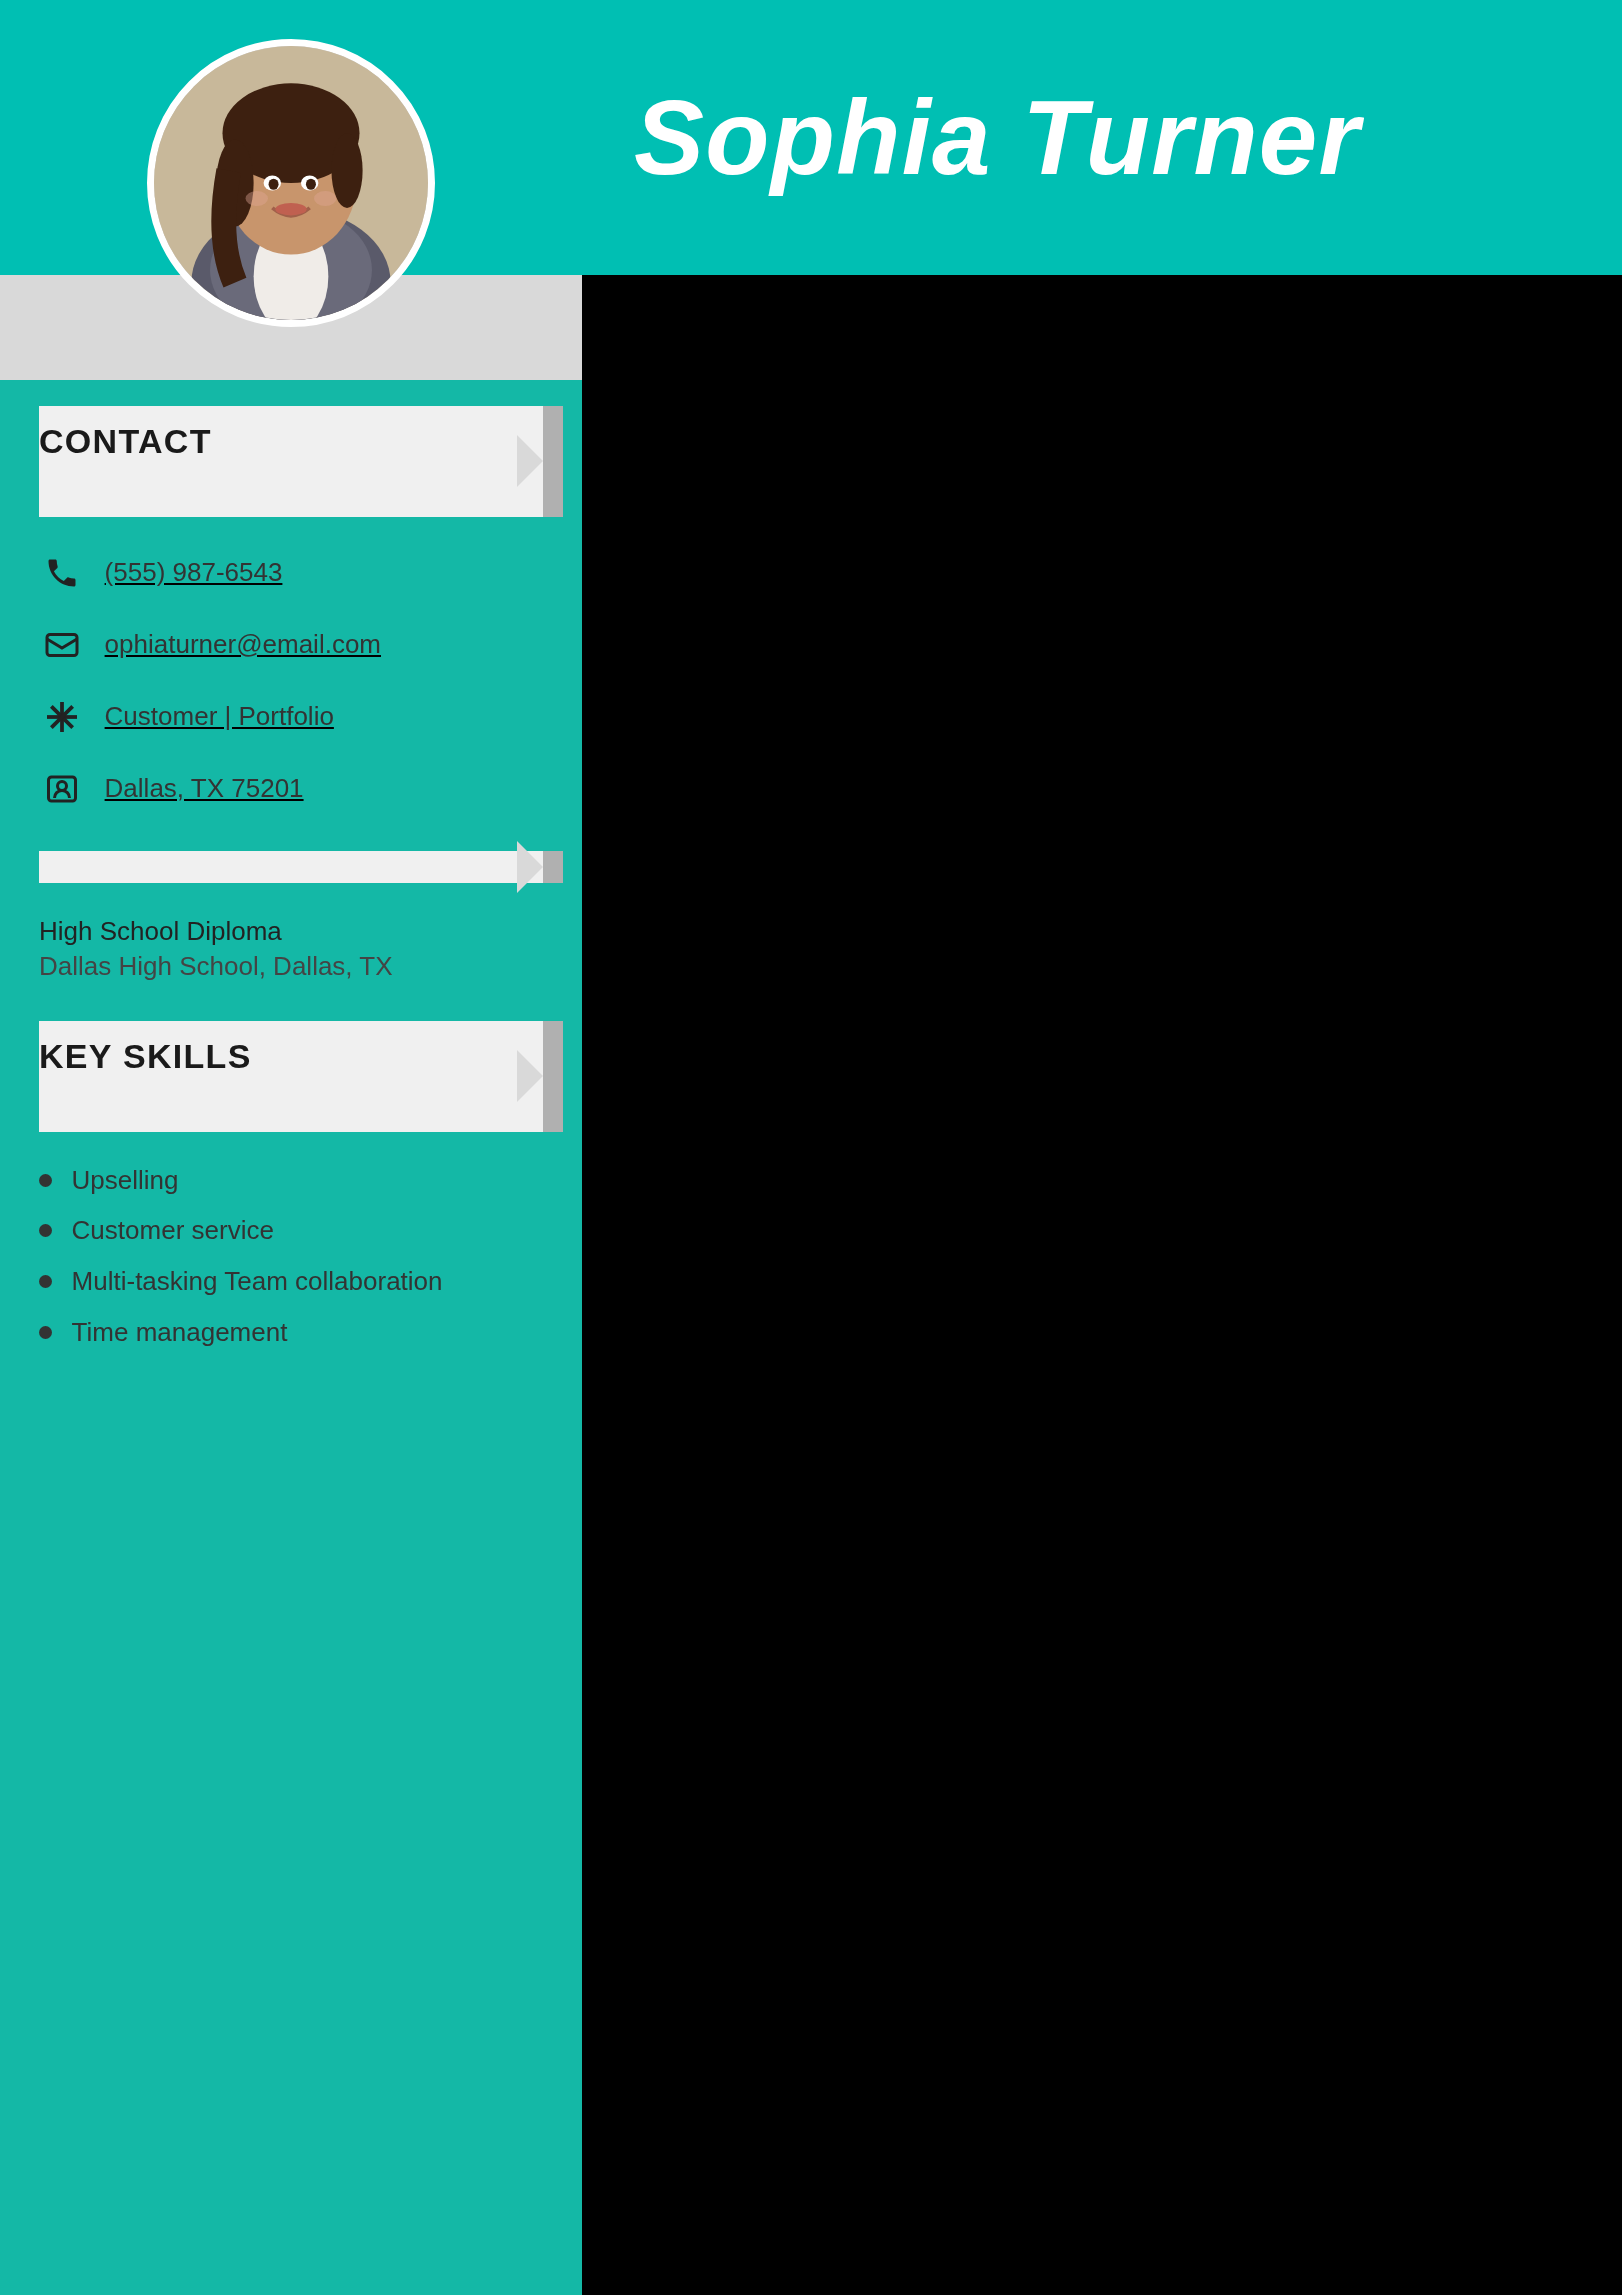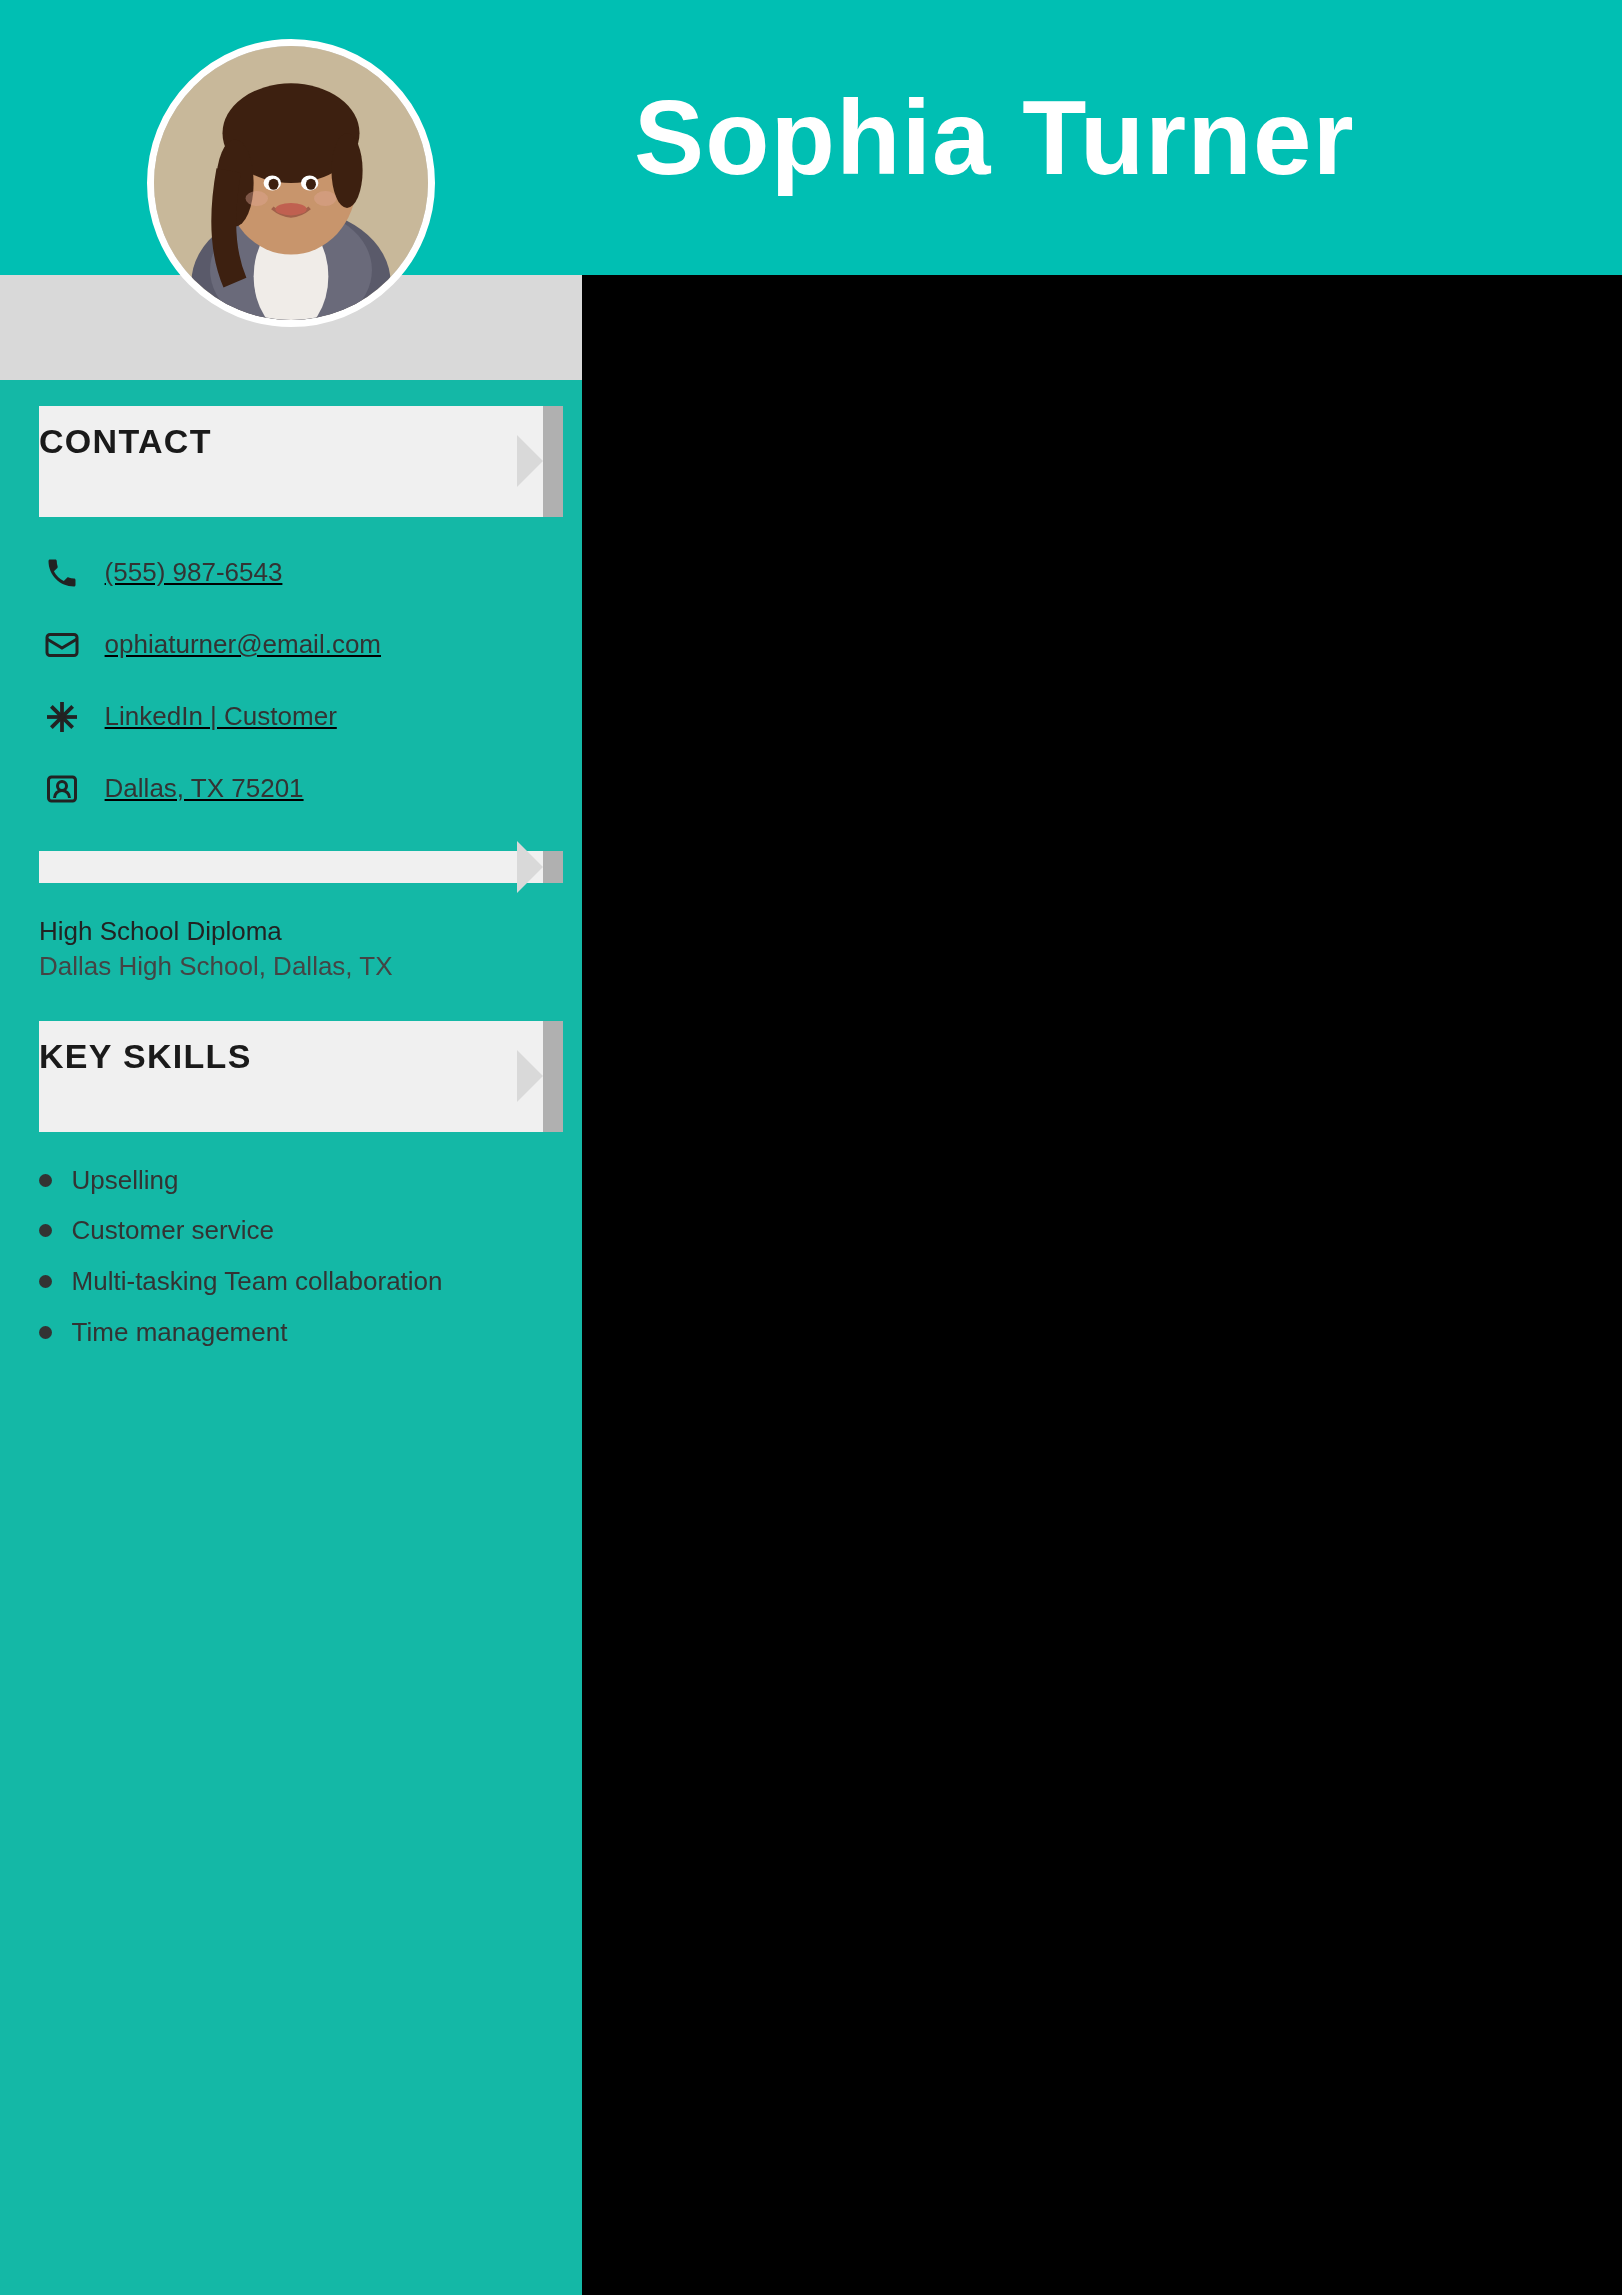--- a/index.html
+++ b/index.html
@@ -183,20 +183,21 @@
       display: flex;
       align-items: center;
       padding-left: 52px;
     }
 
     .candidate-name {
       font-size: 105px;
       font-weight: 900;
       color: #fff;
       letter-spacing: 1.3px;
+      font-style: italic;
     }
 
     .main-body {
       flex: 1;
       background: #000;
       padding: 39px 52px;
     }
 
     .gray-tab {
       background: #b0b0b0;
@@ -285,21 +286,21 @@
         <div class="contact-item">
           <div class="contact-icon">
             <svg width="36" height="36" viewBox="0 0 24 24" fill="none" xmlns="http://www.w3.org/2000/svg">
 
               <line x1="12" y1="2" x2="12" y2="22" stroke="#222" stroke-width="2.5"></line>
               <line x1="2" y1="12" x2="22" y2="12" stroke="#222" stroke-width="2.5"></line>
               <line x1="4.9" y1="4.9" x2="19.1" y2="19.1" stroke="#222" stroke-width="2.5"></line>
               <line x1="19.1" y1="4.9" x2="4.9" y2="19.1" stroke="#222" stroke-width="2.5"></line>
             </svg>
           </div>
-          <span class="contact-text">LinkedIn | Customer</span>
+          <span class="contact-text">Customer | Portfolio</span>
         </div>
 
         <div class="contact-item">
           <div class="contact-icon">
             <svg width="36" height="36" viewBox="0 0 24 24" fill="none" xmlns="http://www.w3.org/2000/svg">
 
               <rect x="3" y="4" width="18" height="16" rx="2" stroke="#222" stroke-width="2"></rect>
               <circle cx="12" cy="10" r="3" stroke="#222" stroke-width="2"></circle>
               <path d="M7 18c0-2.8 2.2-5 5-5s5 2.2 5 5" stroke="#222" stroke-width="2"></path>
             </svg>

